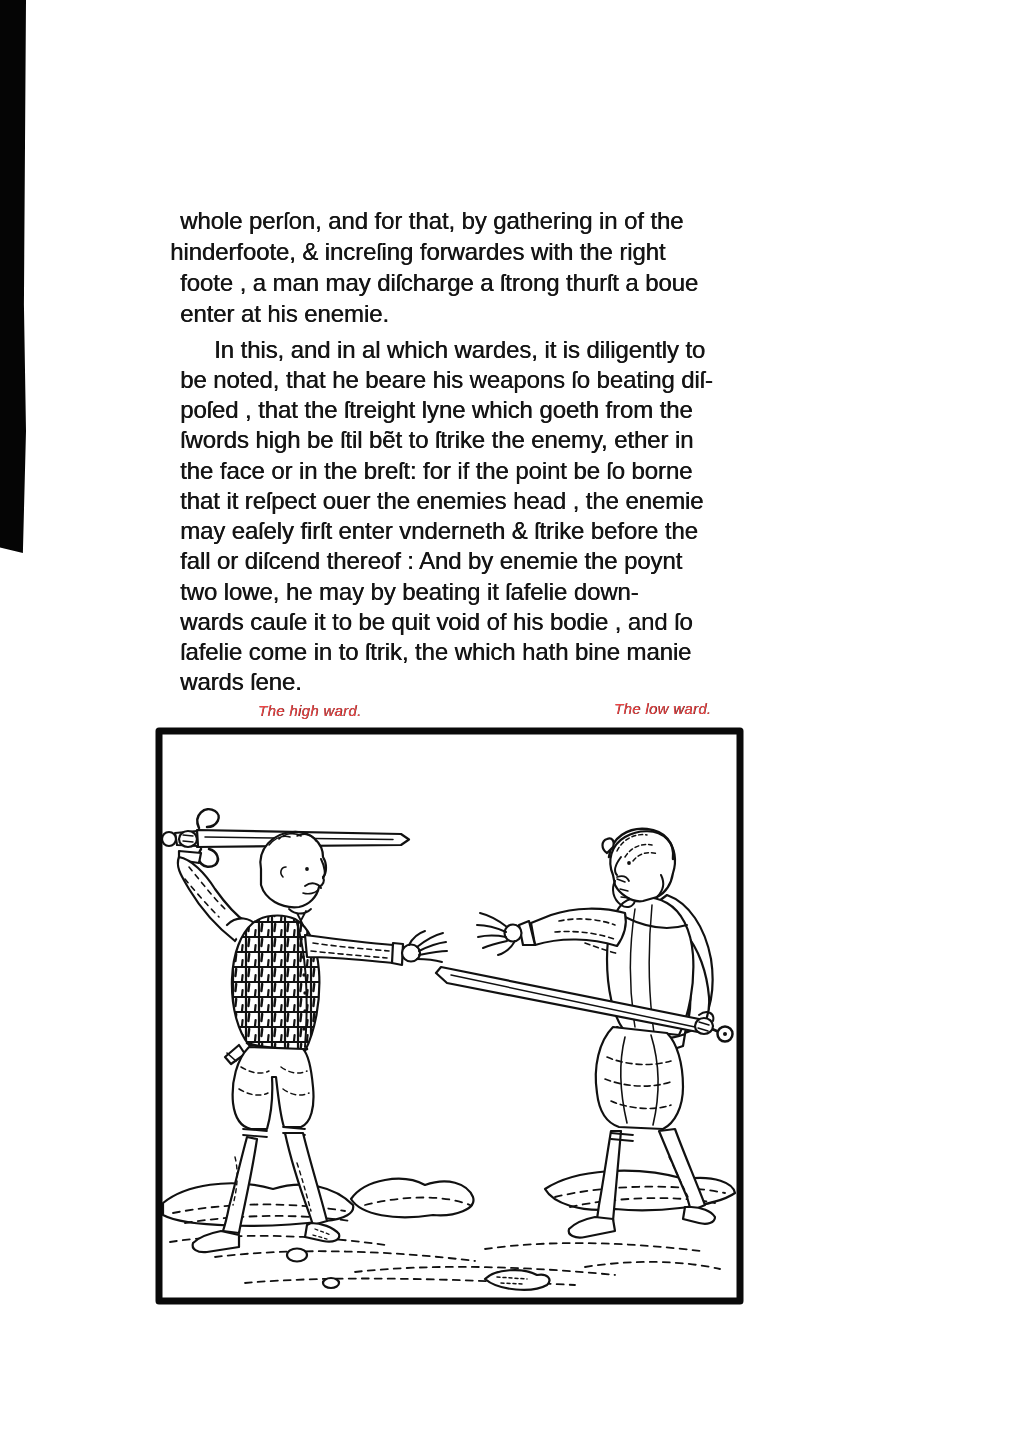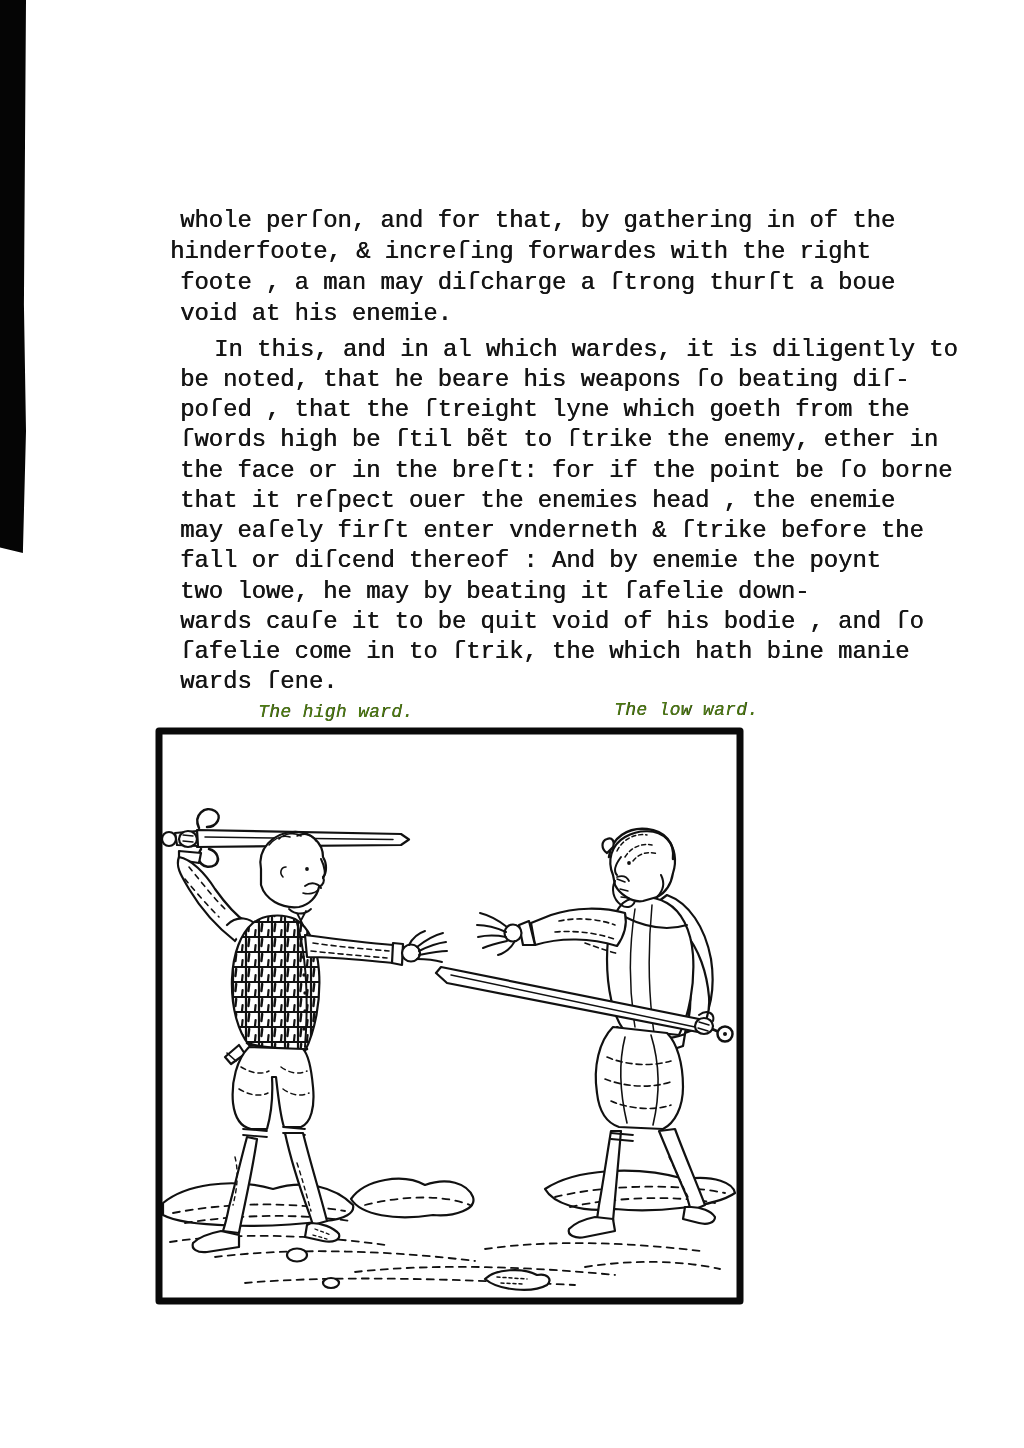--- a/index.html
+++ b/index.html
@@ -1,41 +1,41 @@
 <!DOCTYPE html>
 <html><head>
 <meta charset="utf-8">
 <style>
   html,body{margin:0;padding:0;background:#ffffff;}
   .page{
     position:relative;
     width:1024px;height:1448px;
     background:#ffffff;
     overflow:hidden;
-    font-family:Liberation Mono, monospace;
+    font-family:Liberation Sans, sans-serif;
   }
   .scan-bar{
     position:absolute;left:0;top:0;width:26px;height:553px;
     background:#050505;
     clip-path:polygon(0 0,100% 0,92% 55%,100% 78%,88% 100%,0 99%);
   }
   .textblock .line{
     position:absolute;
     white-space:nowrap;
     font-size:24px;
     line-height:30px;
     color:#151515;
     letter-spacing:-0.1px;
     text-shadow:0.45px 0 0 #151515;
   }
   .caption{
     position:absolute;
-    font-size:18px;
+    font-size:15px;
     font-style:italic;
-    color:#4d7c0f;
+    color:#ef4444;
     letter-spacing:0.3px;
     white-space:nowrap;
     text-shadow:0.3px 0 0 #1b1b1b;
   }
   .figure{
     position:absolute;left:155px;top:727px;width:589px;height:578px;
     margin:0;
   }
   .figure svg{display:block;width:100%;height:100%;}
 </style>
@@ -44,21 +44,21 @@
 
 <div class="page">
 
   <div class="scan-bar"></div>
 
   <div class="textblock">
 
     <div class="line" style="left:180px;top:206px">whole perſon, and for that, by gathering in of the</div>
     <div class="line" style="left:170px;top:237px">hinderfoote, &amp; increſing forwardes with the right</div>
     <div class="line" style="left:180px;top:268px">foote , a man may diſcharge a ſtrong thurſt a boue</div>
-    <div class="line" style="left:180px;top:299px">void at his enemie.</div>
+    <div class="line" style="left:180px;top:299px">enter at his enemie.</div>
 
     <div class="line" style="left:214px;top:335px">In this, and in al which wardes, it is diligently to</div>
     <div class="line" style="left:180px;top:365px">be noted, that he beare his weapons ſo beating diſ-</div>
     <div class="line" style="left:180px;top:395px">poſed , that the ſtreight lyne which goeth from the</div>
     <div class="line" style="left:180px;top:425px">ſwords high be ſtil bẽt to ſtrike the enemy, ether in</div>
     <div class="line" style="left:180px;top:456px">the face or in the breſt: for if the point be ſo borne</div>
     <div class="line" style="left:180px;top:486px">that it reſpect ouer the enemies head , the enemie</div>
     <div class="line" style="left:180px;top:516px">may eaſely firſt enter vnderneth &amp; ſtrike before the</div>
     <div class="line" style="left:180px;top:546px">fall or diſcend thereof : And by enemie the poynt</div>
     <div class="line" style="left:180px;top:577px">two lowe, he may by beating it ſafelie down-</div>

